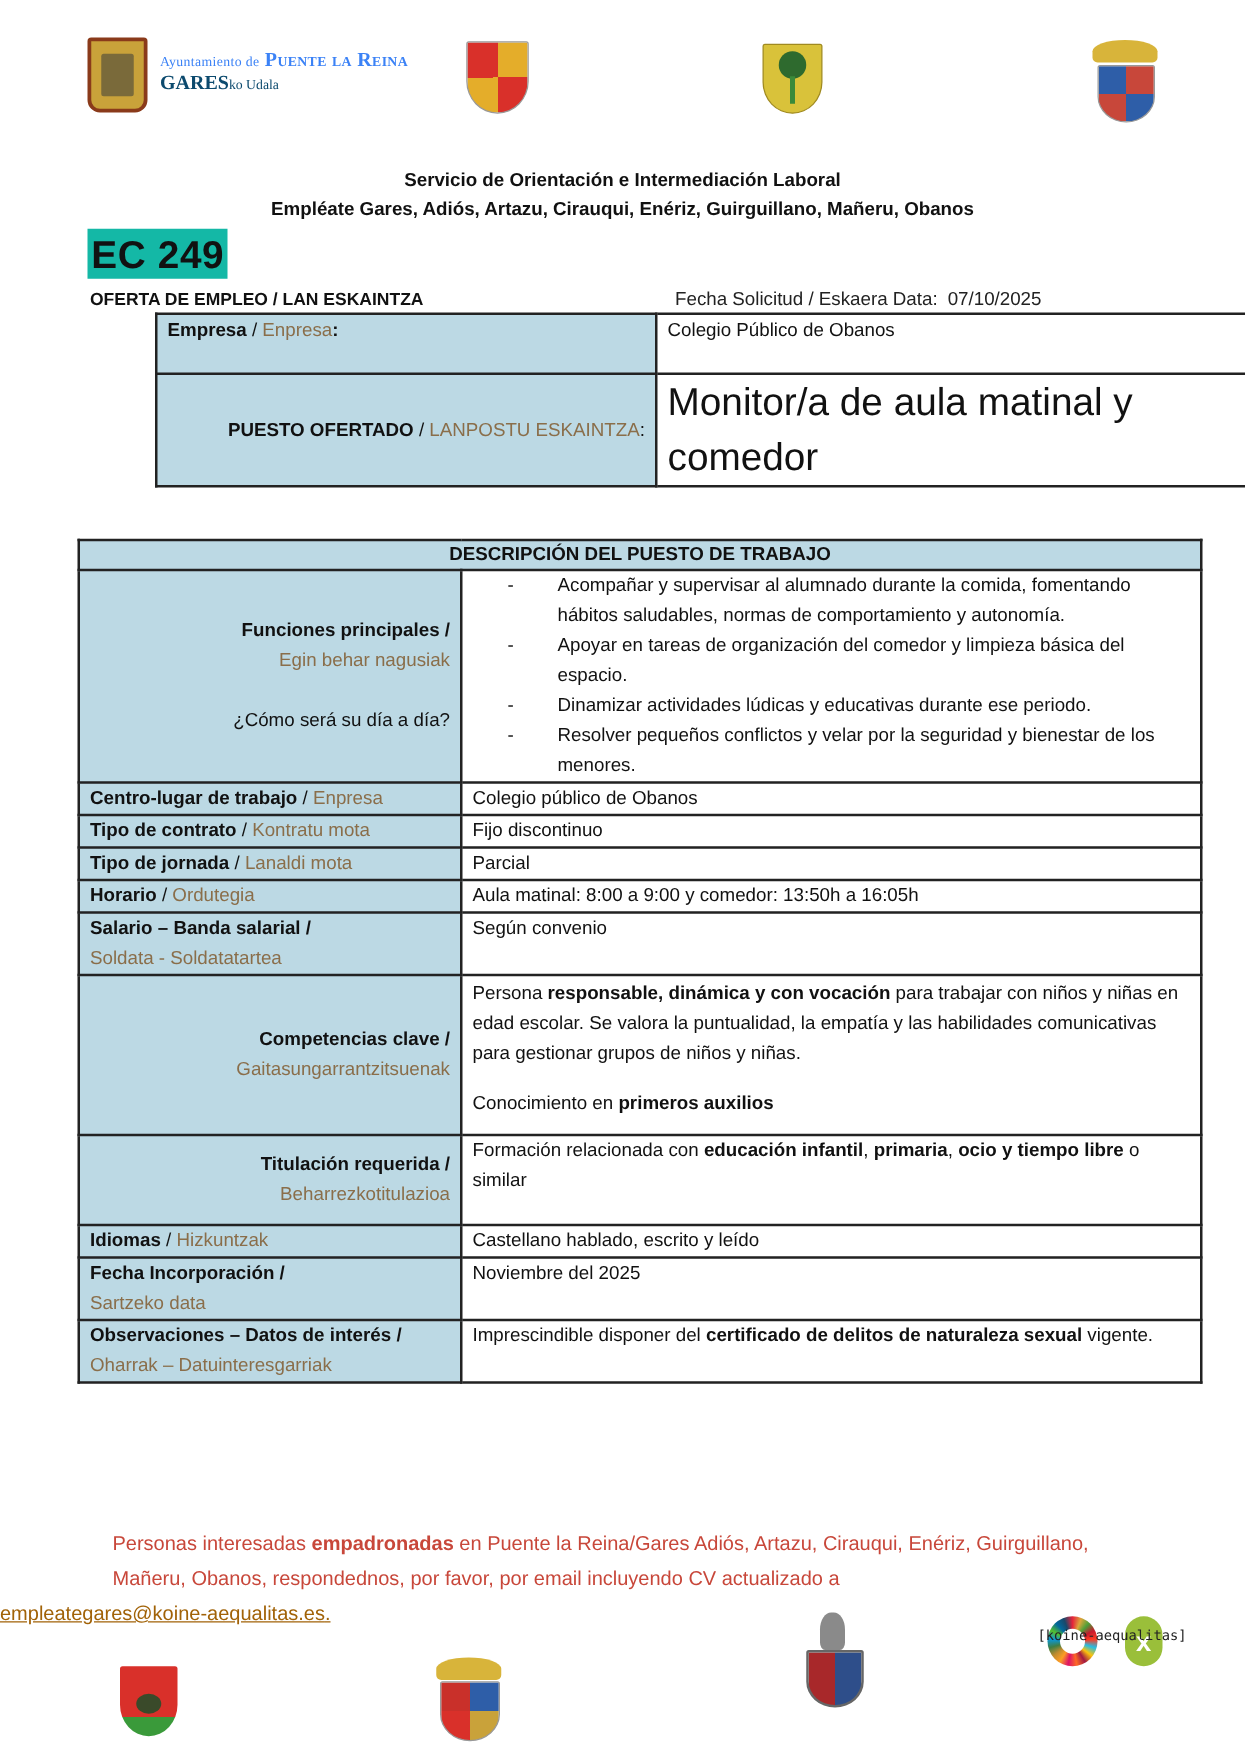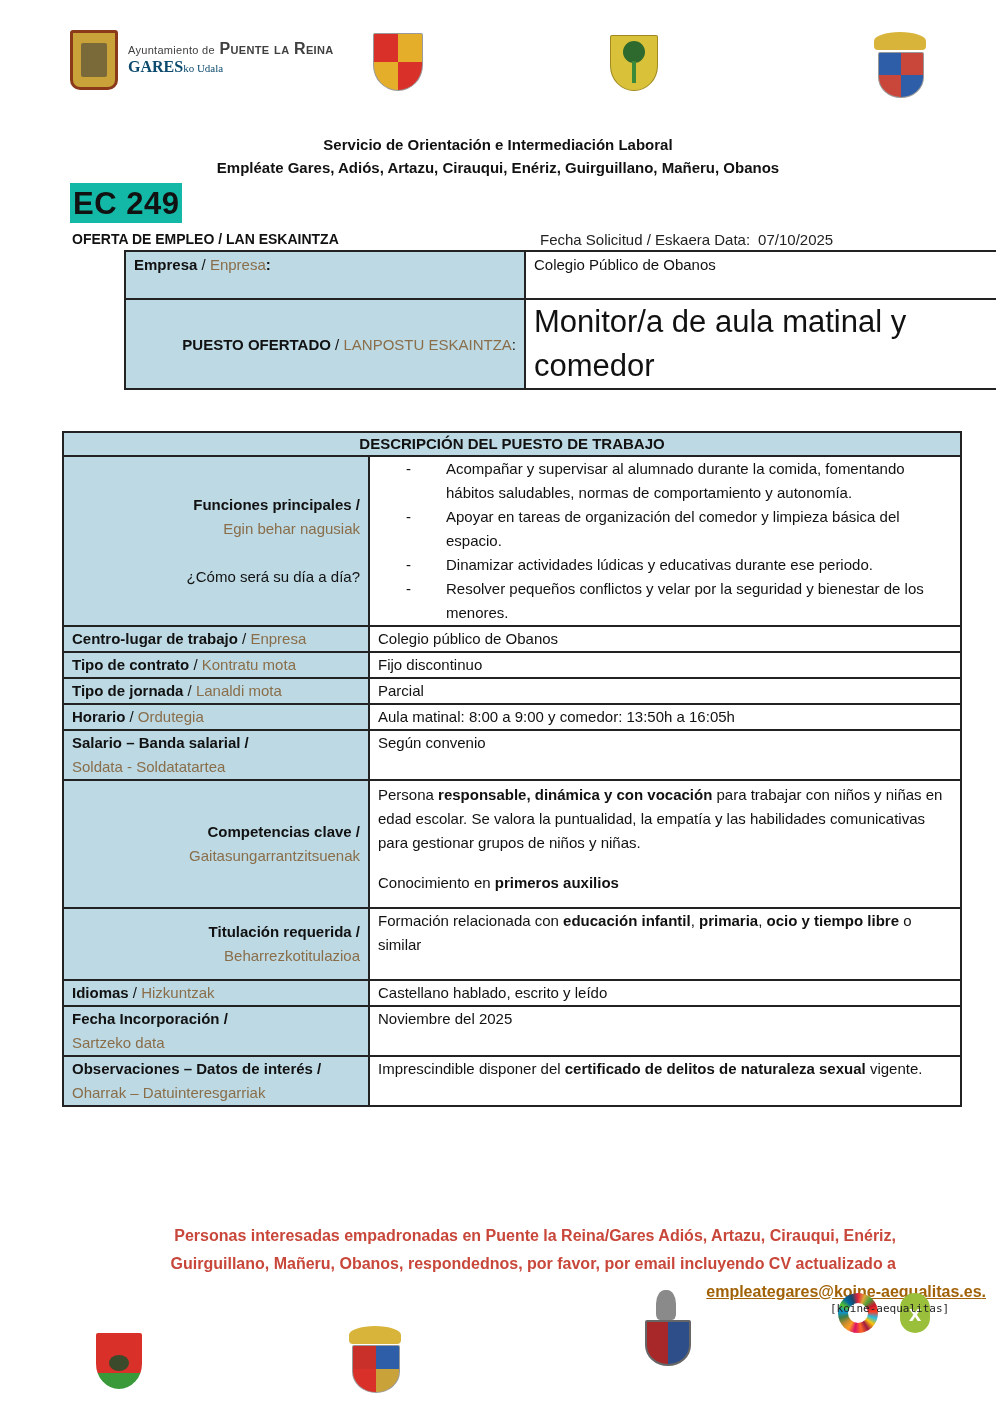--- a/index.html
+++ b/index.html
@@ -1,21 +1,21 @@
 <!DOCTYPE html>
 <html><head>
 <meta charset="utf-8">
 <style>
   html,body{margin:0;padding:0;background:#fff;}
   body{width:996px;height:1403px;position:relative;overflow:hidden;font-family:"Liberation Sans",sans-serif;color:#111;}
   .abs{position:absolute;}
   
   .logo-pr{left:70px;top:30px;width:48px;height:60px;background:#c9a23a;border:3px solid #8a3a1a;border-radius:3px 3px 10px 10px;box-sizing:border-box;}
   .logo-pr::after{content:"";position:absolute;left:8px;top:10px;width:26px;height:34px;background:#7a6a3a;border-radius:2px;}
-  .pr-text1{left:128px;top:40px;font-family:Liberation Sans, sans-serif;font-size:16px;color:#404040;letter-spacing:.3px;}
+  .pr-text1{left:128px;top:40px;font-family:Liberation Serif, serif;font-size:16px;color:#3b82f6;letter-spacing:.3px;}
   .pr-text1 small{font-size:11px;}
   .pr-text2{left:128px;top:58px;font-family:"Liberation Serif",serif;font-size:16px;color:#0c4a6e;}
   .pr-text2 small{font-size:11px;}
   .shield{position:absolute;border-radius:2px 2px 50% 50%/2px 2px 45% 45%;overflow:hidden;}
   .s-adios{left:373px;top:33px;width:48px;height:56px;background:
       linear-gradient(#0000,#0000),
       conic-gradient(from 0deg at 50% 50%, #e4ad2a 0 25%, #d9302a 25% 50%, #e4ad2a 50% 75%, #d9302a 75% 100%);
       border:1px solid #999;}
   .s-artazu{left:610px;top:35px;width:46px;height:54px;background:#d9c23a;border:1px solid #a08a20;}
   .s-artazu::before{content:"";position:absolute;left:12px;top:5px;width:22px;height:22px;border-radius:50%;background:#2e6a2e;}
@@ -46,21 +46,21 @@
   .eu{color:#8a6e4a;}
   .t1{left:78px;top:250px;width:900px;margin-left:46px;}
   .t1 td{padding:4px 8px;}
   .t2{left:62px;top:431px;width:900px;}
   .t2 td{padding:0 8px;line-height:24px;}
   .hdr{text-align:center;font-weight:bold;font-size:15px;line-height:22px!important;}
   .mid{vertical-align:middle;text-align:right;}
   ul.func{list-style:none;margin:0;padding:0 0 0 28px;}
   ul.func li{position:relative;padding-left:40px;}
   ul.func li::before{content:"-";position:absolute;left:0;}
-  .footer{left:0;width:986px;top:1222px;text-align:right;color:#c8473a;font-size:16px;line-height:28px;font-weight:bold;}
+  .footer{left:0;width:986px;top:1222px;text-align:left;color:#c8473a;font-size:16px;line-height:28px;}
   .footer a{color:#a16207;text-decoration:underline;}
 </style>
 </head>
 <body>
 
 <div class="abs logo-pr"></div>
 <div class="abs pr-text1"><small>Ayuntamiento de</small> <span style="font-variant:small-caps;font-weight:bold;">Puente la Reina</span></div>
 <div class="abs pr-text2"><span style="font-weight:bold;">GARES</span><small>ko Udala</small></div>
 <div class="shield s-adios"></div>
 <div class="shield s-artazu"></div>

